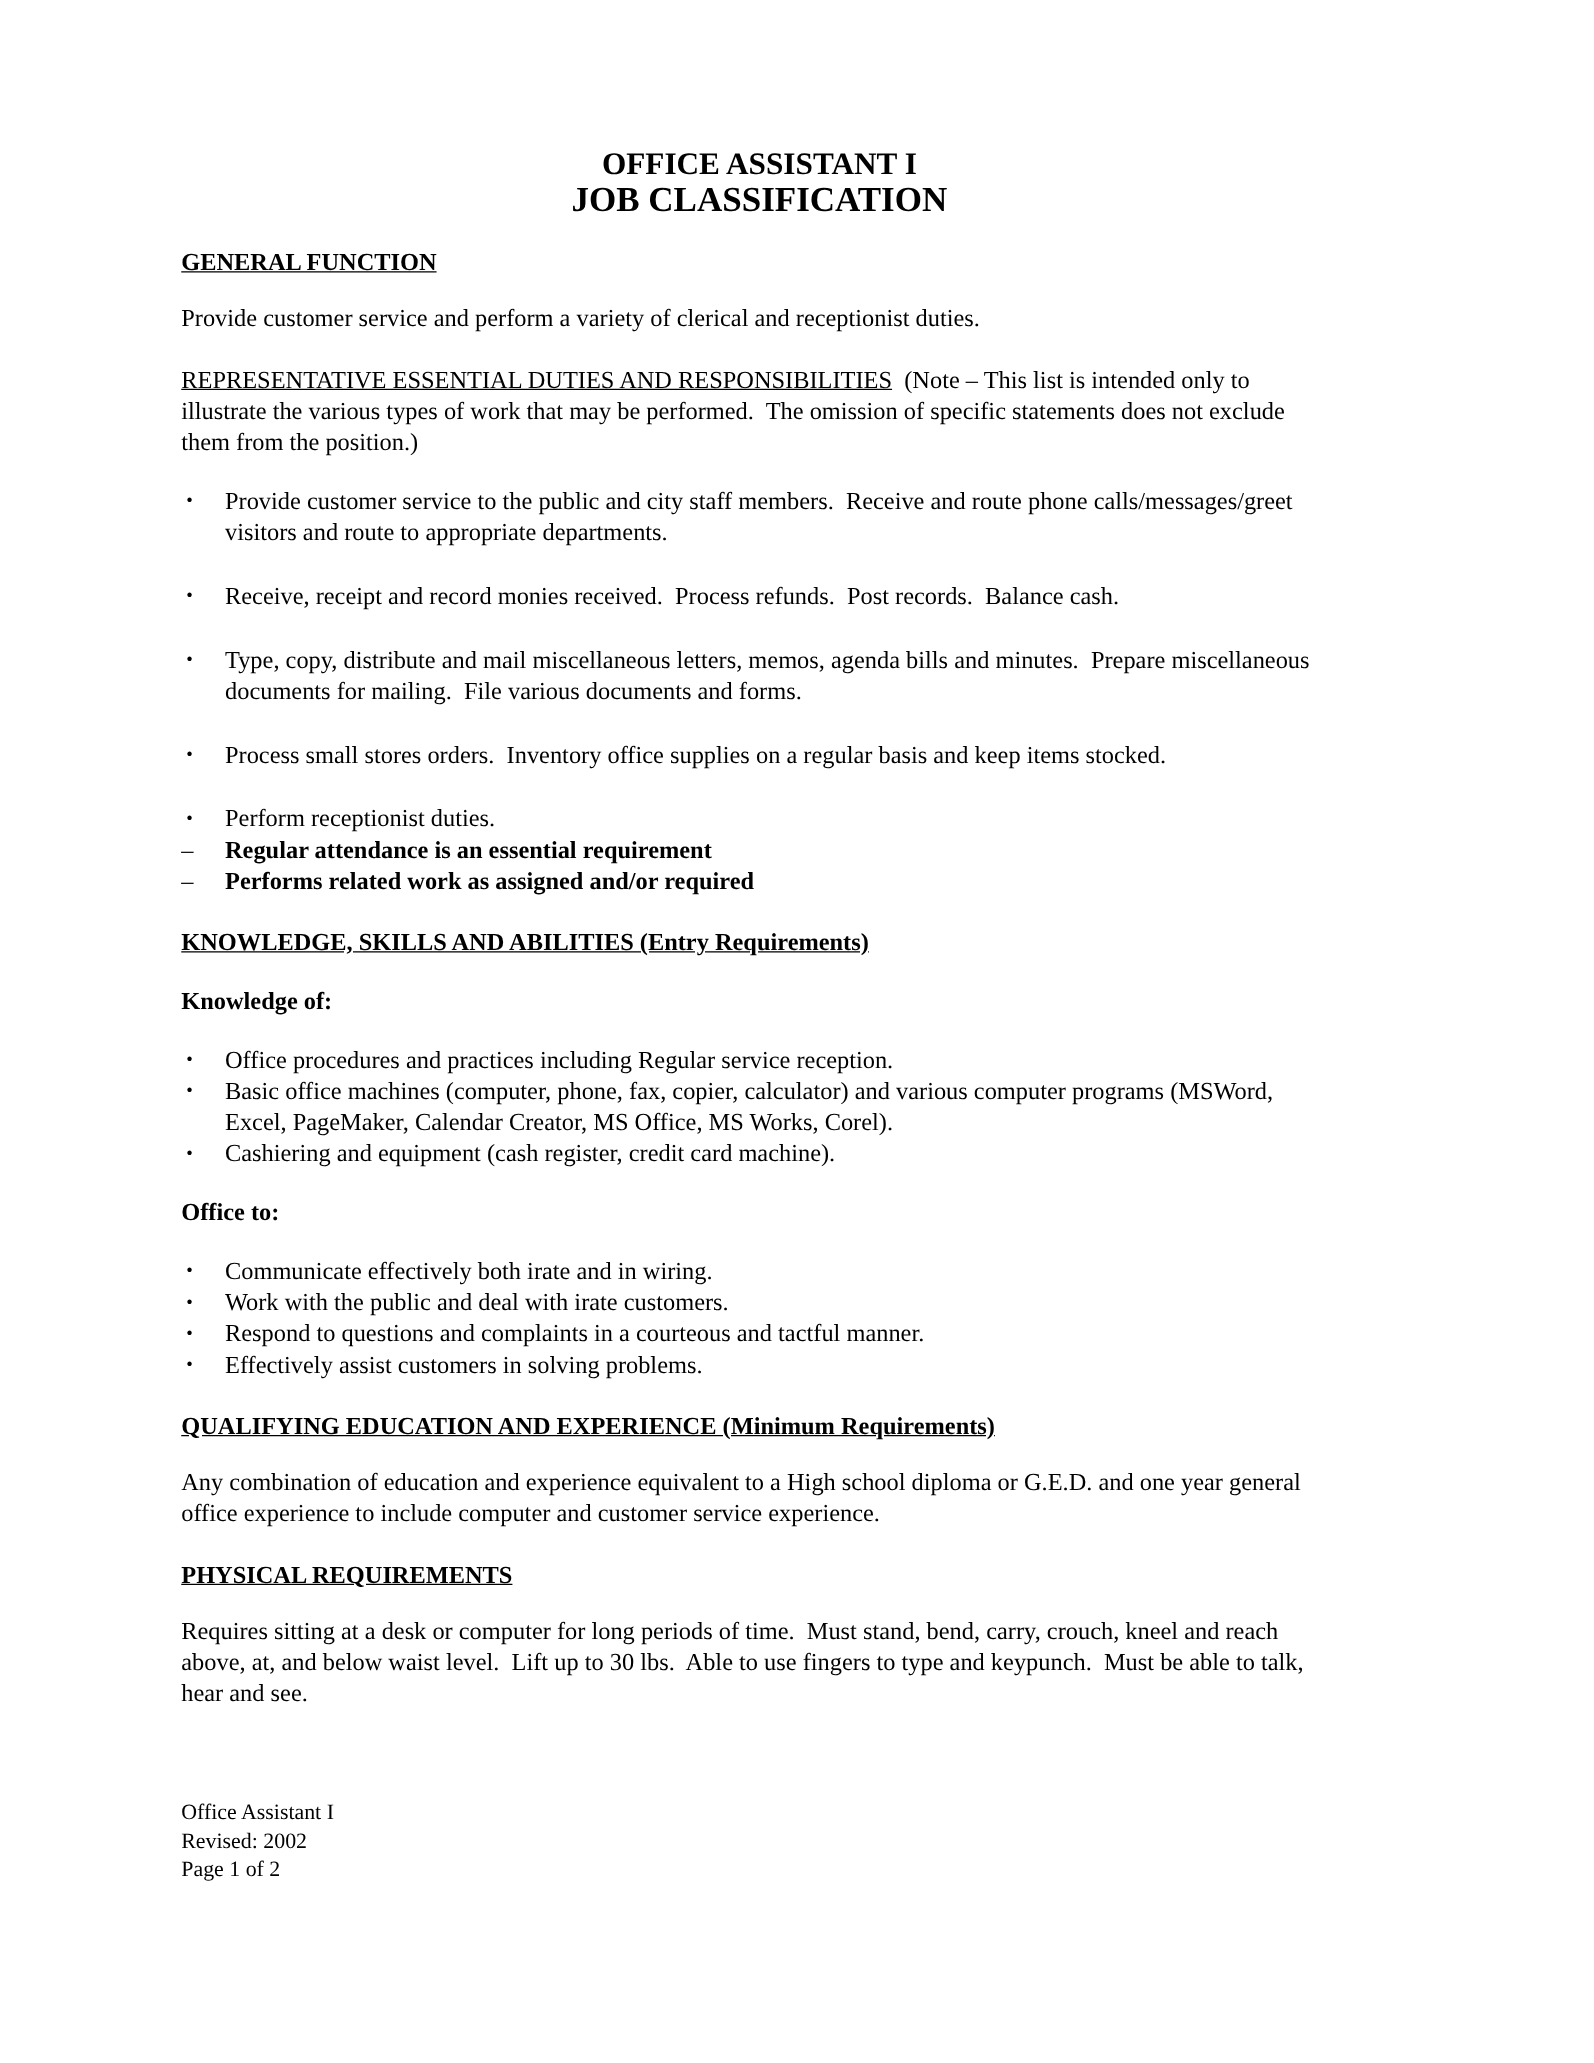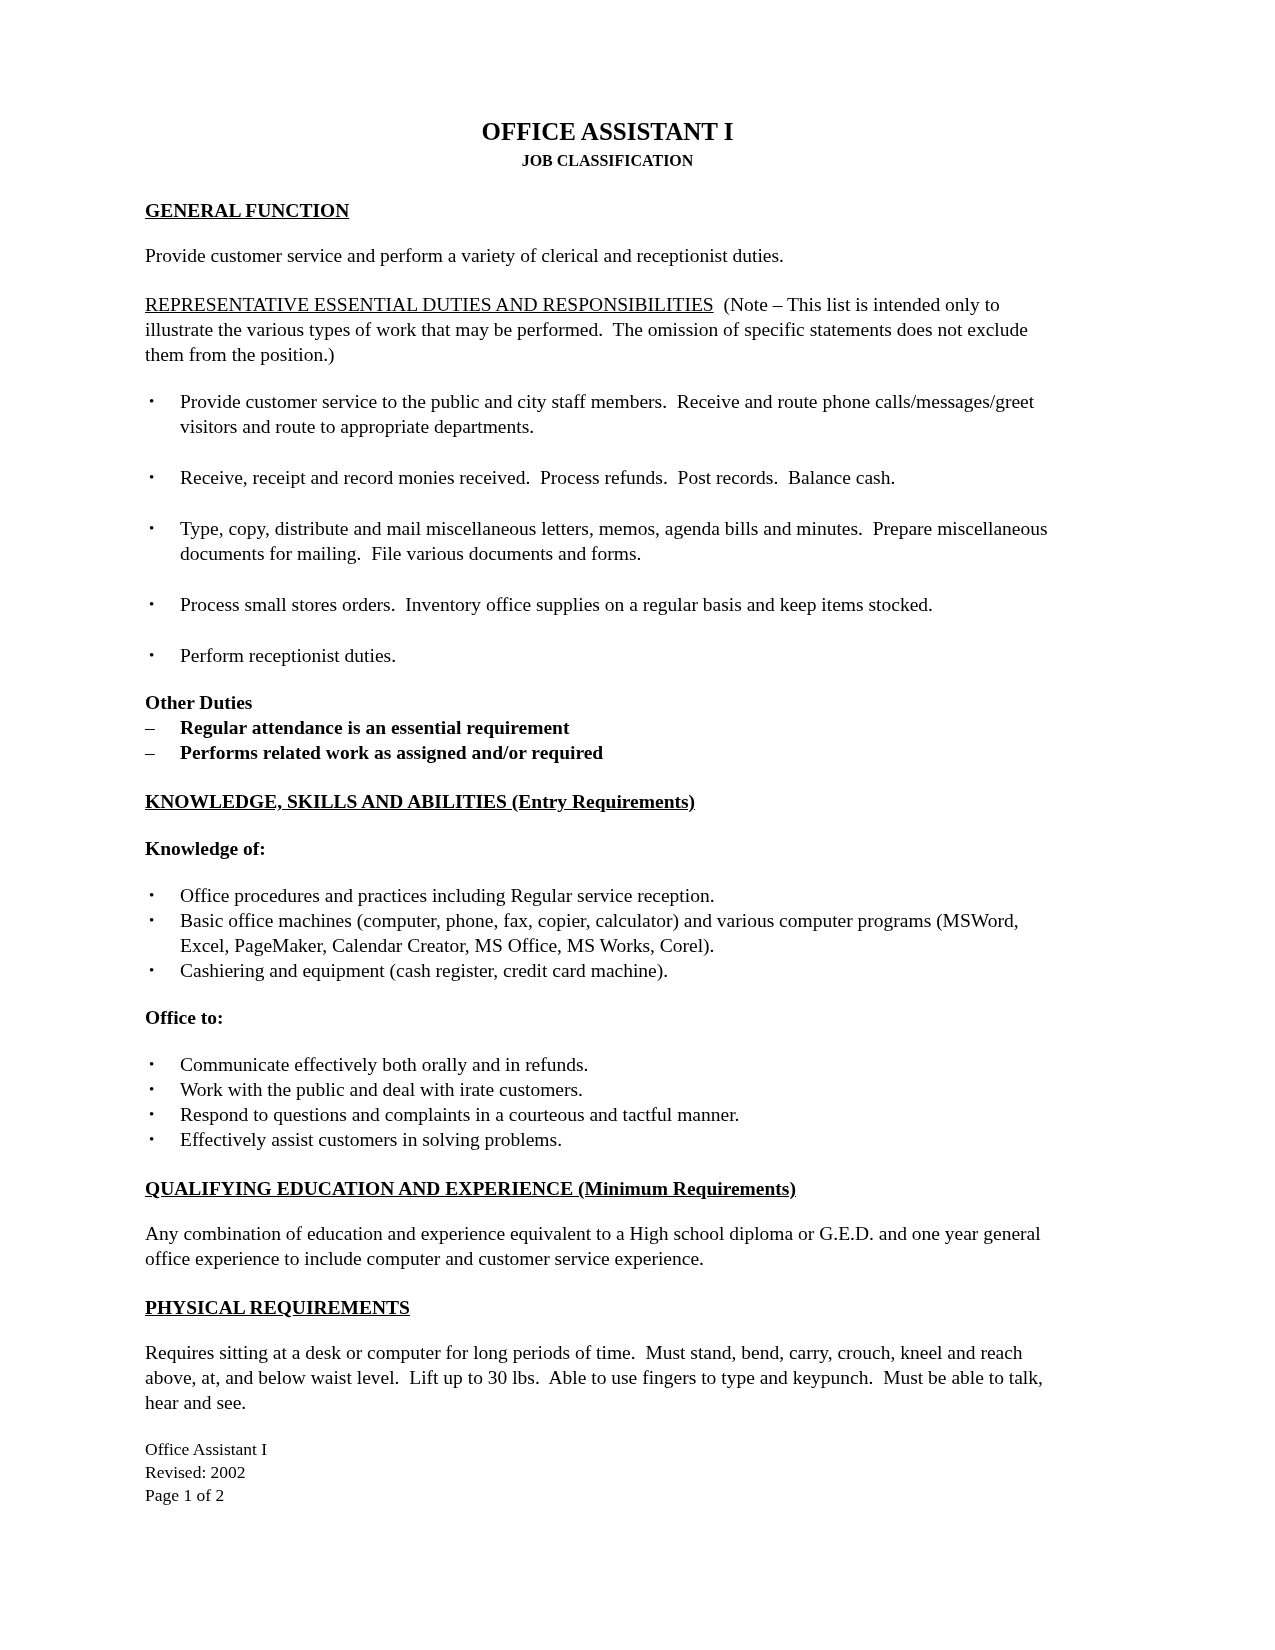--- a/index.html
+++ b/index.html
@@ -17,21 +17,21 @@
     line-height: 25px;
     padding: 116px 205px 0 145px;
   }
   .center { text-align: center; }
   .doc-title {
     font-size: 25px;
     font-weight: bold;
     line-height: 31px;
   }
   .doc-subtitle {
-    font-size: 16px;
+    font-size: 28px;
     font-weight: bold;
     line-height: 27px;
   }
   .heading {
     font-weight: bold;
     text-decoration: underline;
     margin-top: 24px;
     white-space: pre-wrap;
     font-family: Liberation Serif, serif;
   }
@@ -113,21 +113,20 @@
     <li>
       <span class="marker">•</span>
       <span class="li-text">Process small stores orders.  Inventory office supplies on a regular basis and keep items stocked.</span>
     </li>
     <li>
       <span class="marker">•</span>
       <span class="li-text">Perform receptionist duties.</span>
     </li>
   </ul>
 
-  <div class="subheading">Other Duties</div>
   <ul class="dash-list">
     <li>
       <span class="marker">–</span>
       <span class="li-text">Regular attendance is an essential requirement</span>
     </li>
     <li>
       <span class="marker">–</span>
       <span class="li-text">Performs related work as assigned and/or required</span>
     </li>
   </ul>
@@ -147,21 +146,21 @@
     <li>
       <span class="marker">•</span>
       <span class="li-text">Cashiering and equipment (cash register, credit card machine).</span>
     </li>
   </ul>
 
   <div class="subheading">Office to:</div>
   <ul class="bullet-list tight">
     <li>
       <span class="marker">•</span>
-      <span class="li-text">Communicate effectively both orally and in refunds.</span>
+      <span class="li-text">Communicate effectively both irate and in wiring.</span>
     </li>
     <li>
       <span class="marker">•</span>
       <span class="li-text">Work with the public and deal with irate customers.</span>
     </li>
     <li>
       <span class="marker">•</span>
       <span class="li-text">Respond to questions and complaints in a courteous and tactful manner.</span>
     </li>
     <li>

